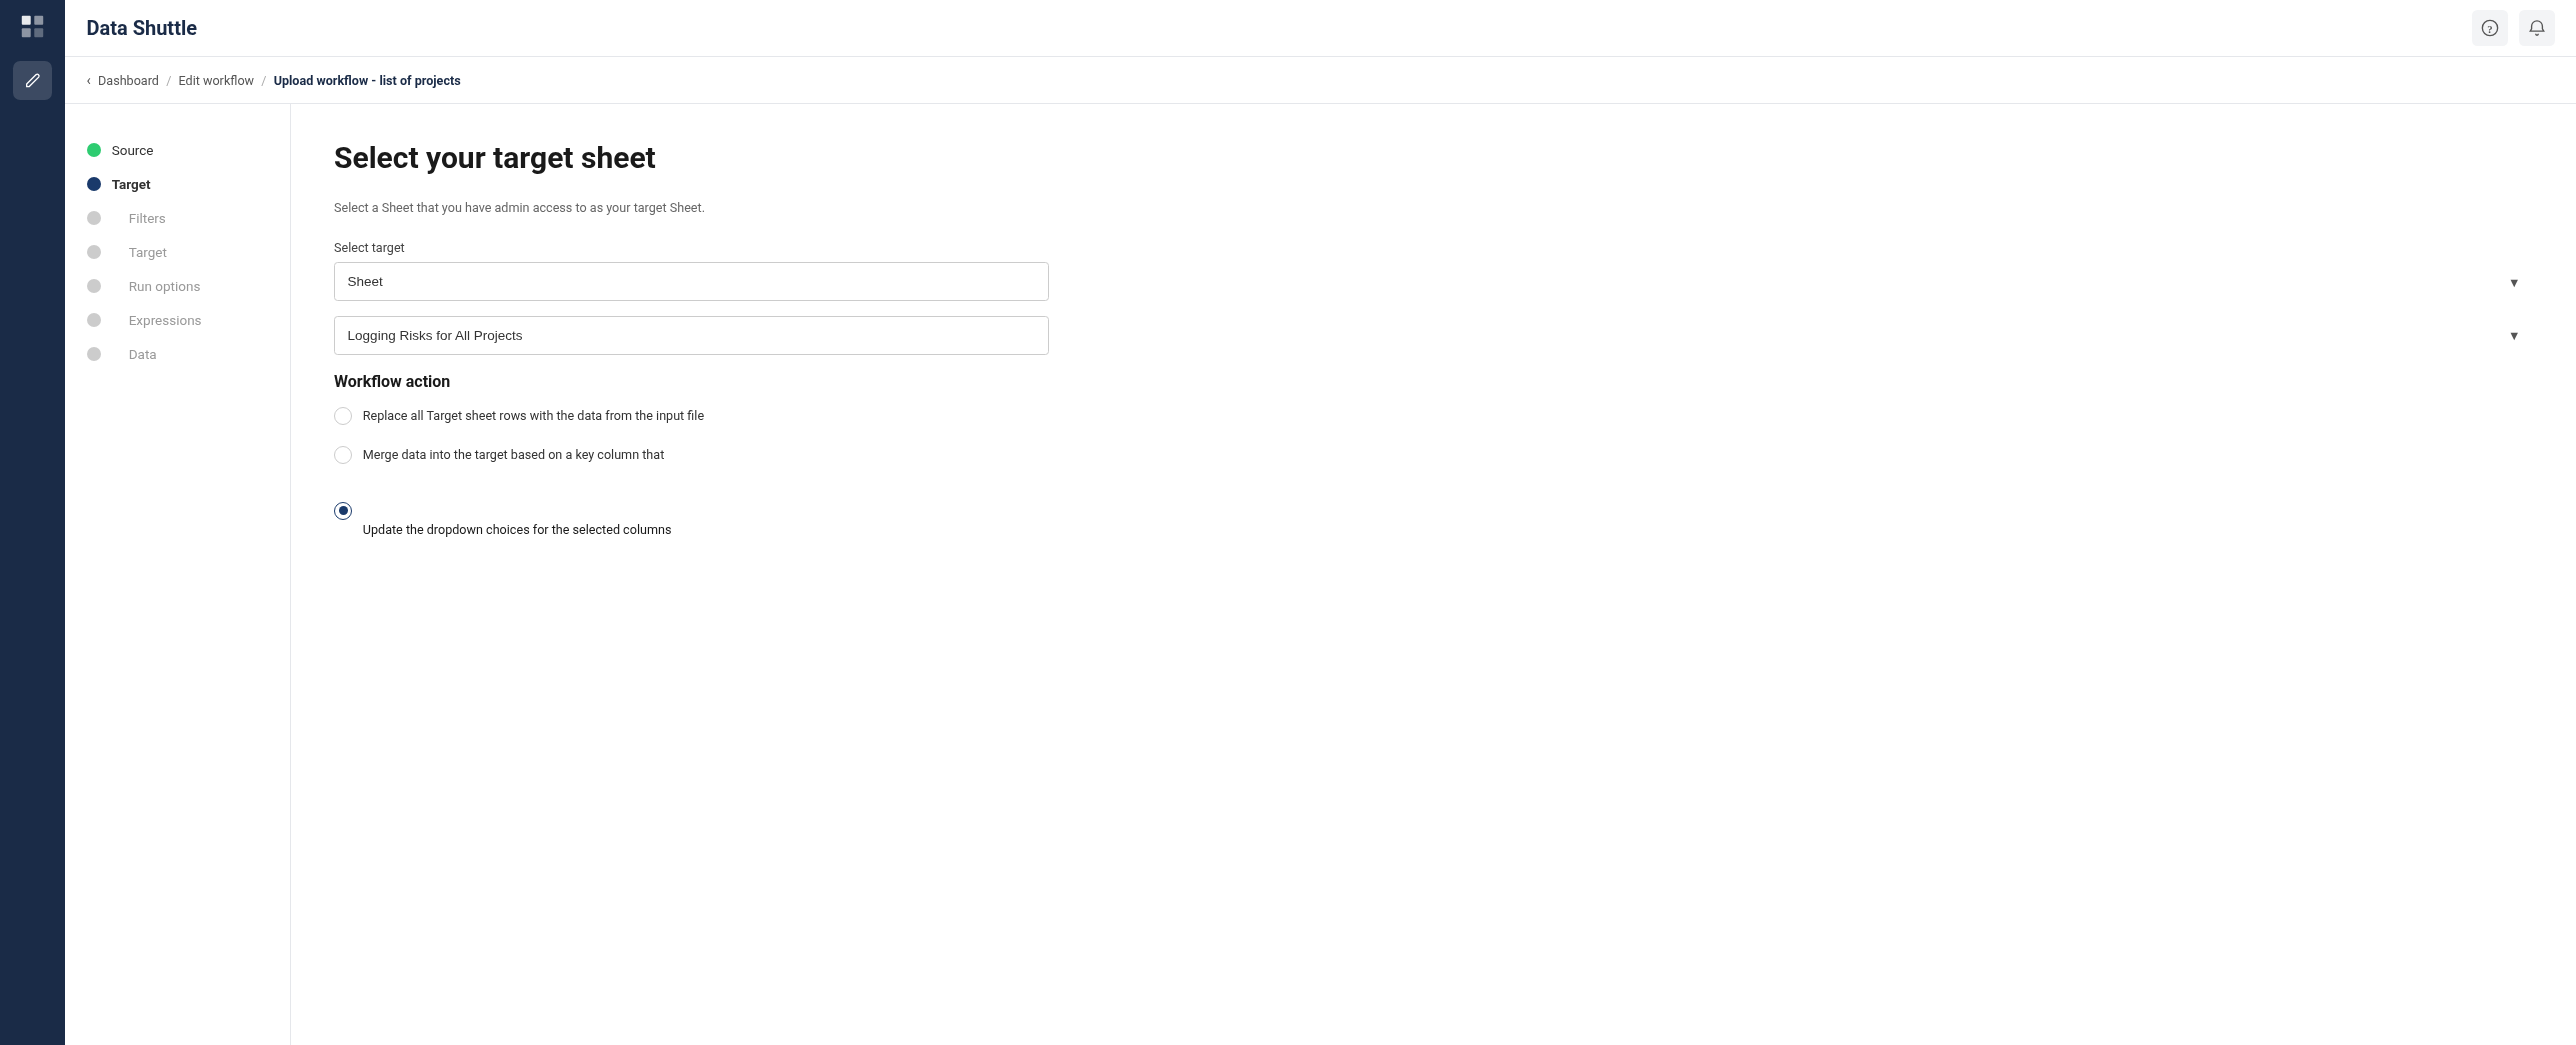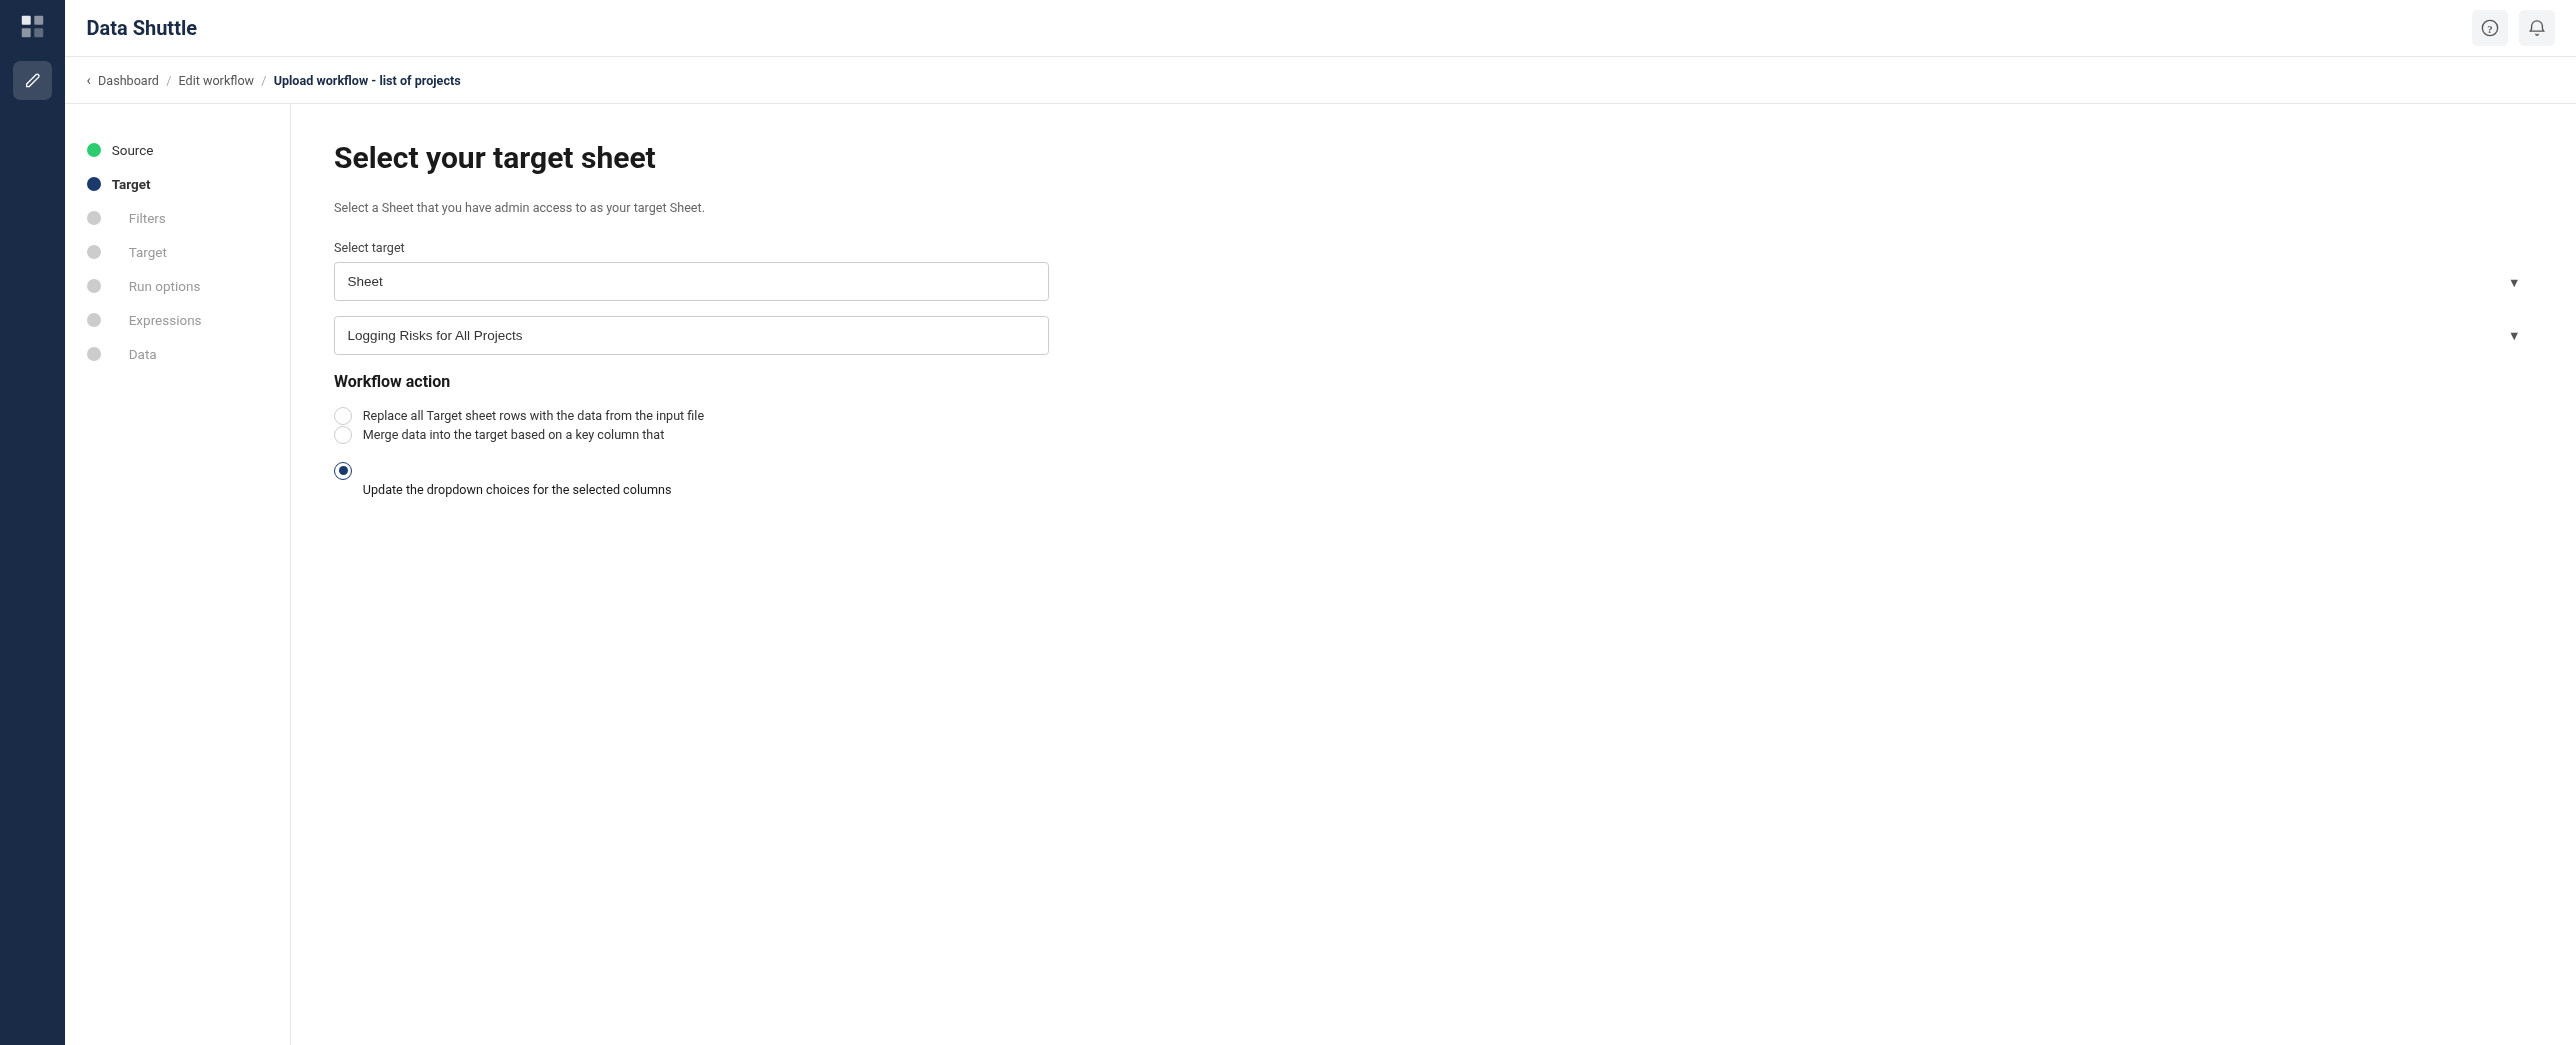--- a/index.html
+++ b/index.html
@@ -208,21 +208,21 @@
       font-size: 16px;
       font-weight: 700;
       color: #1a1a1a;
       margin-top: 17px;
       margin-bottom: 16px;
     }
 
     .radio-group {
       display: flex;
       flex-direction: column;
-      gap: 1px;
+      gap: 21px;
     }
     .radio-item {
       display: flex;
       align-items: center;
       gap: 10.8px;
       cursor: pointer;
     }
     .radio-circle {
       width: 18px;
       height: 18px;

